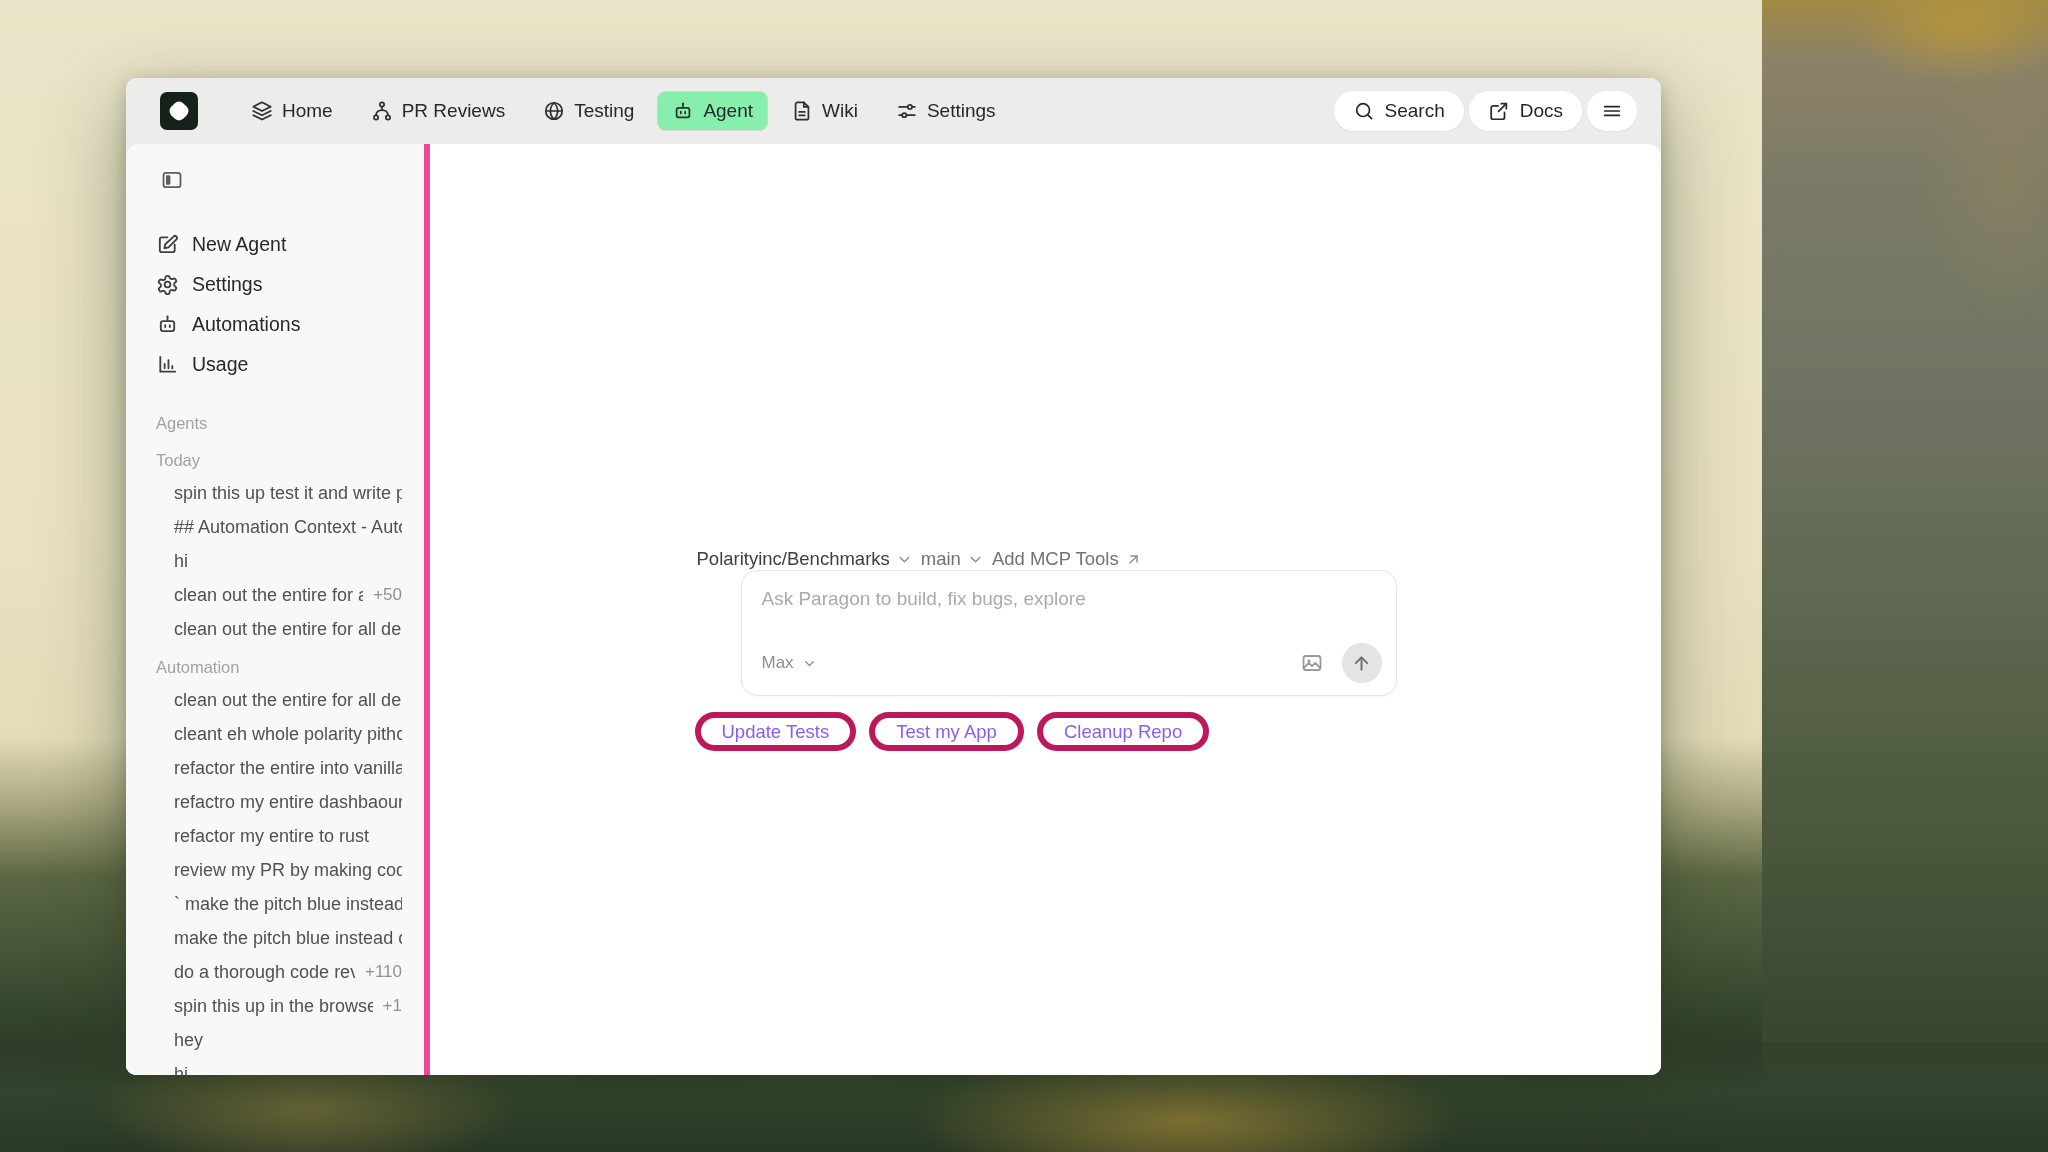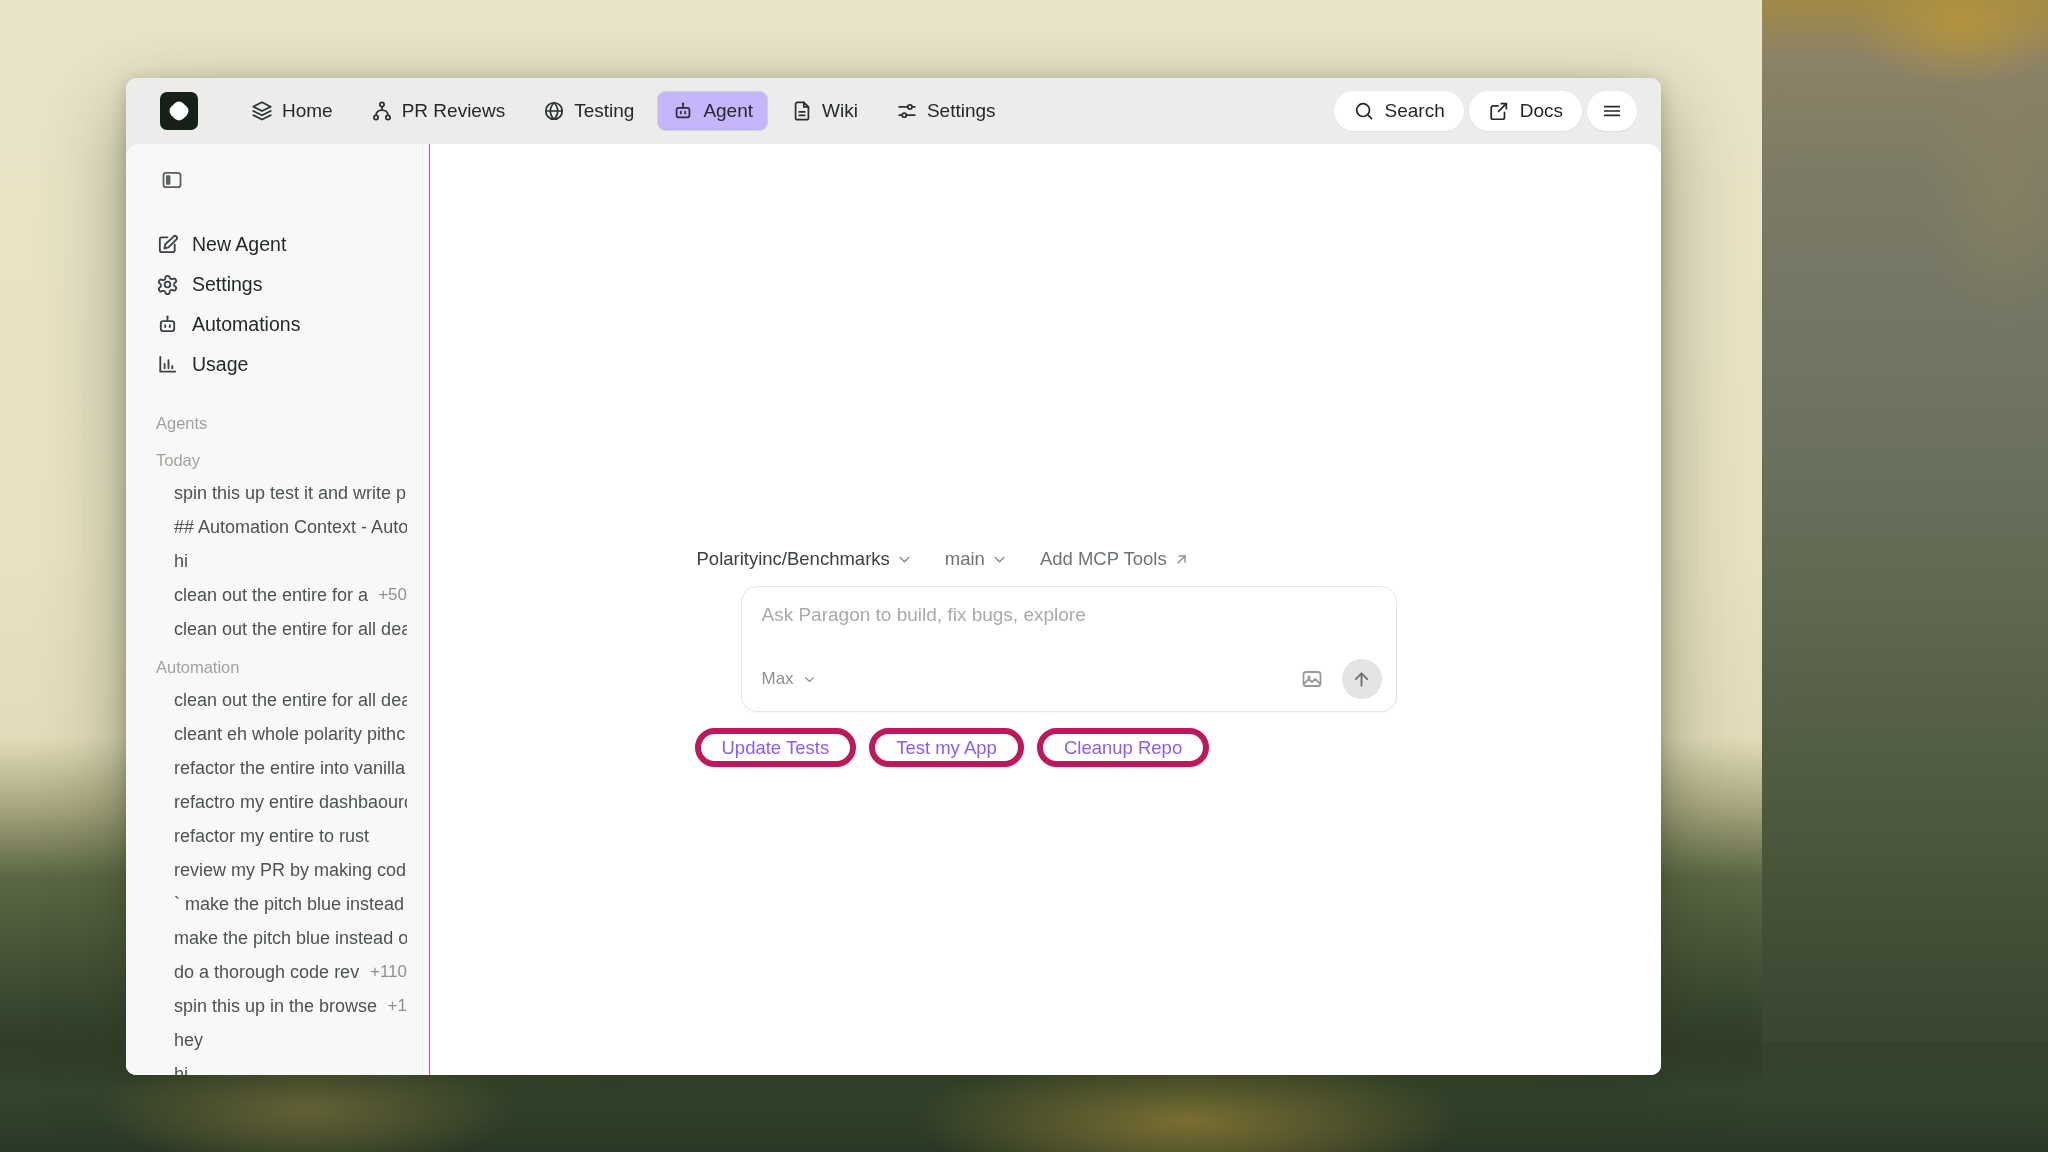--- a/index.html
+++ b/index.html
@@ -41,37 +41,37 @@
   .hdr { height:66px; display:flex; align-items:center; padding:0 24px 0 34px; background:#ececeb; }
   .logo { width:38px; height:38px; border-radius:7px; background:#16211a; display:flex; align-items:center; justify-content:center; flex:none; }
   .logo svg { width:30px; height:30px; }
   .nav { display:flex; align-items:center; gap:8px; margin-left:38px; }
   .nav-item {
     display:flex; align-items:center; gap:9px; padding:9px 15px; border-radius:9px;
     border:none; background:transparent; cursor:pointer;
     font-family:inherit; font-size:19px; color:#24292c; white-space:nowrap;
   }
   .nav-item .ic { color:#2b3033; }
-  .nav-item.active { background:#c4b5fd; box-shadow:inset 0 0 0 1px #d2d2d1; }
+  .nav-item.active { background:#86efac; box-shadow:inset 0 0 0 1px #d2d2d1; }
   .hdr-right { margin-left:auto; display:flex; align-items:center; gap:5px; }
   .pill {
     display:flex; align-items:center; gap:10px; height:40px; padding:0 19px; border-radius:20px;
     background:#fff; border:none; cursor:pointer; font-family:inherit; font-size:19px; color:#1f2428;
     box-shadow:0 1px 2px rgba(0,0,0,.05);
   }
   .pill .ic { color:#24292c; }
   .pill.icon-only { padding:0 14px; }
 
   .ic { display:inline-flex; }
   .ic svg { width:22px; height:22px; stroke:currentColor; fill:none; stroke-width:1.9; stroke-linecap:round; stroke-linejoin:round; }
 
   
   .content { position:absolute; top:66px; left:0; right:0; bottom:0; display:flex; background:#fff; border-radius:14px 14px 0 0; overflow:hidden; }
   .sidebar {
-    width:304px; flex:none; background:#f8f8f7; border-right:1px solid #ec4899;
+    width:304px; flex:none; background:#f8f8f7; border-right:6px solid #ec4899;
     border-top-left-radius:14px; padding:20px 0 15px 0; overflow:hidden; display:flex; flex-direction:column;
   }
   .collapse-btn { background:none; border:none; cursor:pointer; color:#5a5f63; margin:0 0 26px 30px; padding:4px; width:max-content; }
   .collapse-btn svg { width:24px; height:24px; stroke:currentColor; fill:none; stroke-width:1.8; stroke-linecap:round; stroke-linejoin:round; }
   .side-menu { display:flex; flex-direction:column; gap:1px; padding:0 14px; }
   .side-item {
     display:flex; align-items:center; gap:13px; padding:8px 16px; border:none; background:transparent;
     border-radius:9px; cursor:pointer; font-family:inherit; font-size:19.5px; color:#24292c; text-align:left;
   }
   .side-item .ic { color:#3a4045; }
@@ -82,21 +82,21 @@
   .chat-row {
     display:flex; align-items:center; height:34px; padding:0 22px 0 48px; border:none; background:transparent;
     cursor:pointer; font-family:inherit; font-size:18px; color:#4d5256; text-align:left; border-radius:8px;
   }
   .chat-row .t { flex:1 1 auto; white-space:nowrap; overflow:hidden; }
   .chat-row .badge { flex:none; font-size:17px; color:#8e9296; margin-left:10px; }
 
   
   .main { flex:1 1 auto; background:#fff; display:flex; justify-content:center; }
   .col { width:702px; margin-top:404px; }
-  .repo-bar { display:flex; align-items:flex-end; gap:32px; padding-left:2px; margin-bottom:16px; }
+  .repo-bar { display:flex; align-items:flex-end; gap:8px; padding-left:2px; }
   .repo-btn { display:flex; align-items:center; gap:6px; border:none; background:none; cursor:pointer; font-family:inherit; font-size:18.5px; color:#3b4045; font-weight:500;}
   .repo-btn.muted { color:#6e7378; font-weight:400; }
   .repo-btn .ic svg { width:17px; height:17px; stroke-width:2; }
   .repo-btn .ic { color:#8a8e92; }
 
   .composer {
     background:#fff; border:1px solid #e6e6e5; border-radius:16px; height:126px;
     box-shadow:0 1px 3px rgba(0,0,0,.04); display:flex; flex-direction:column; overflow:hidden;margin-left:46px;
   }
   .composer textarea {

